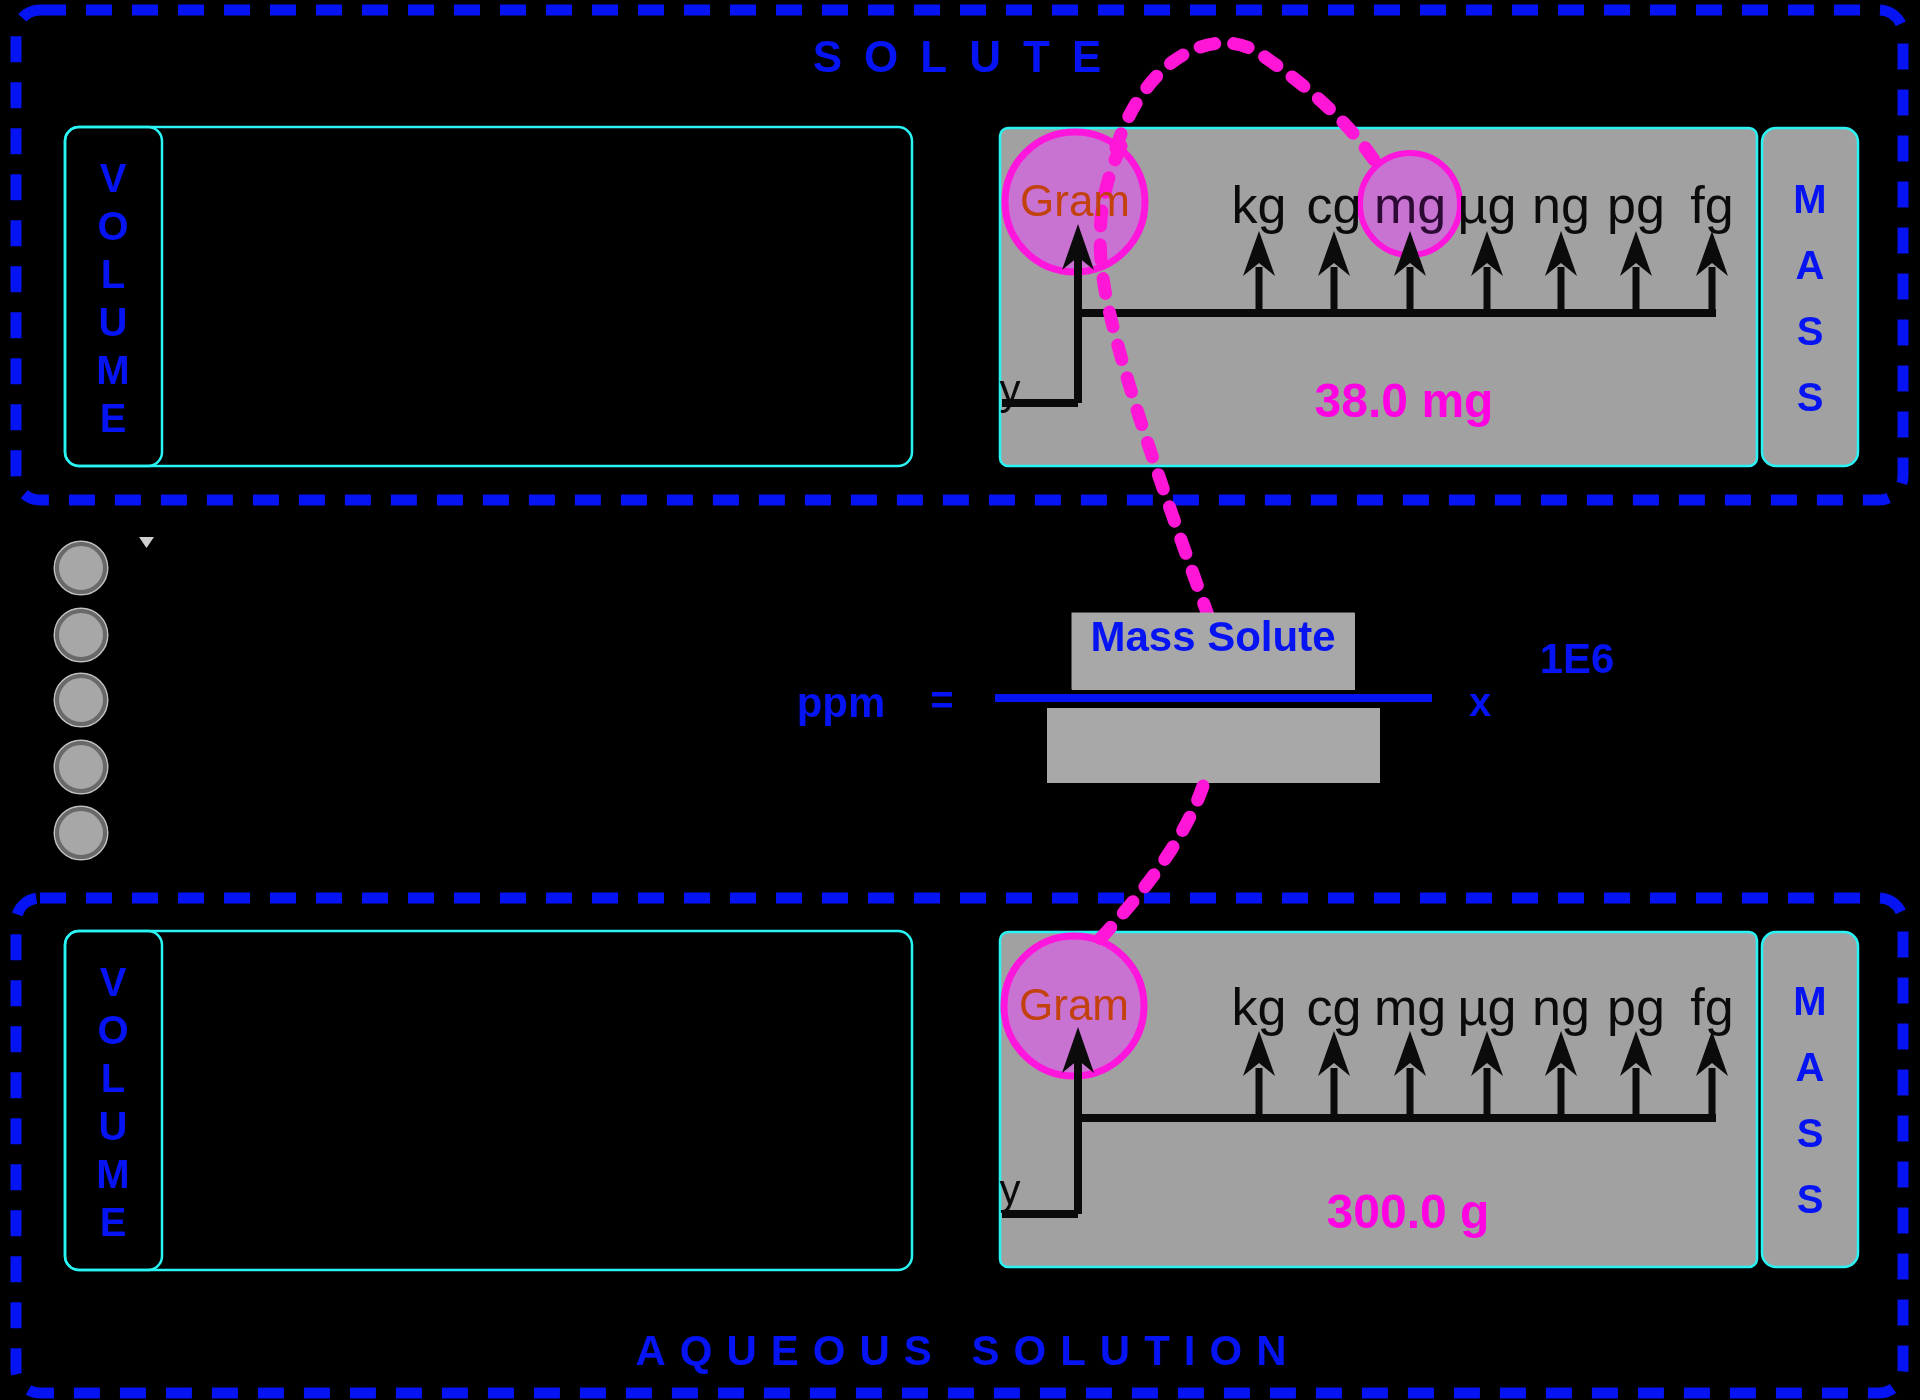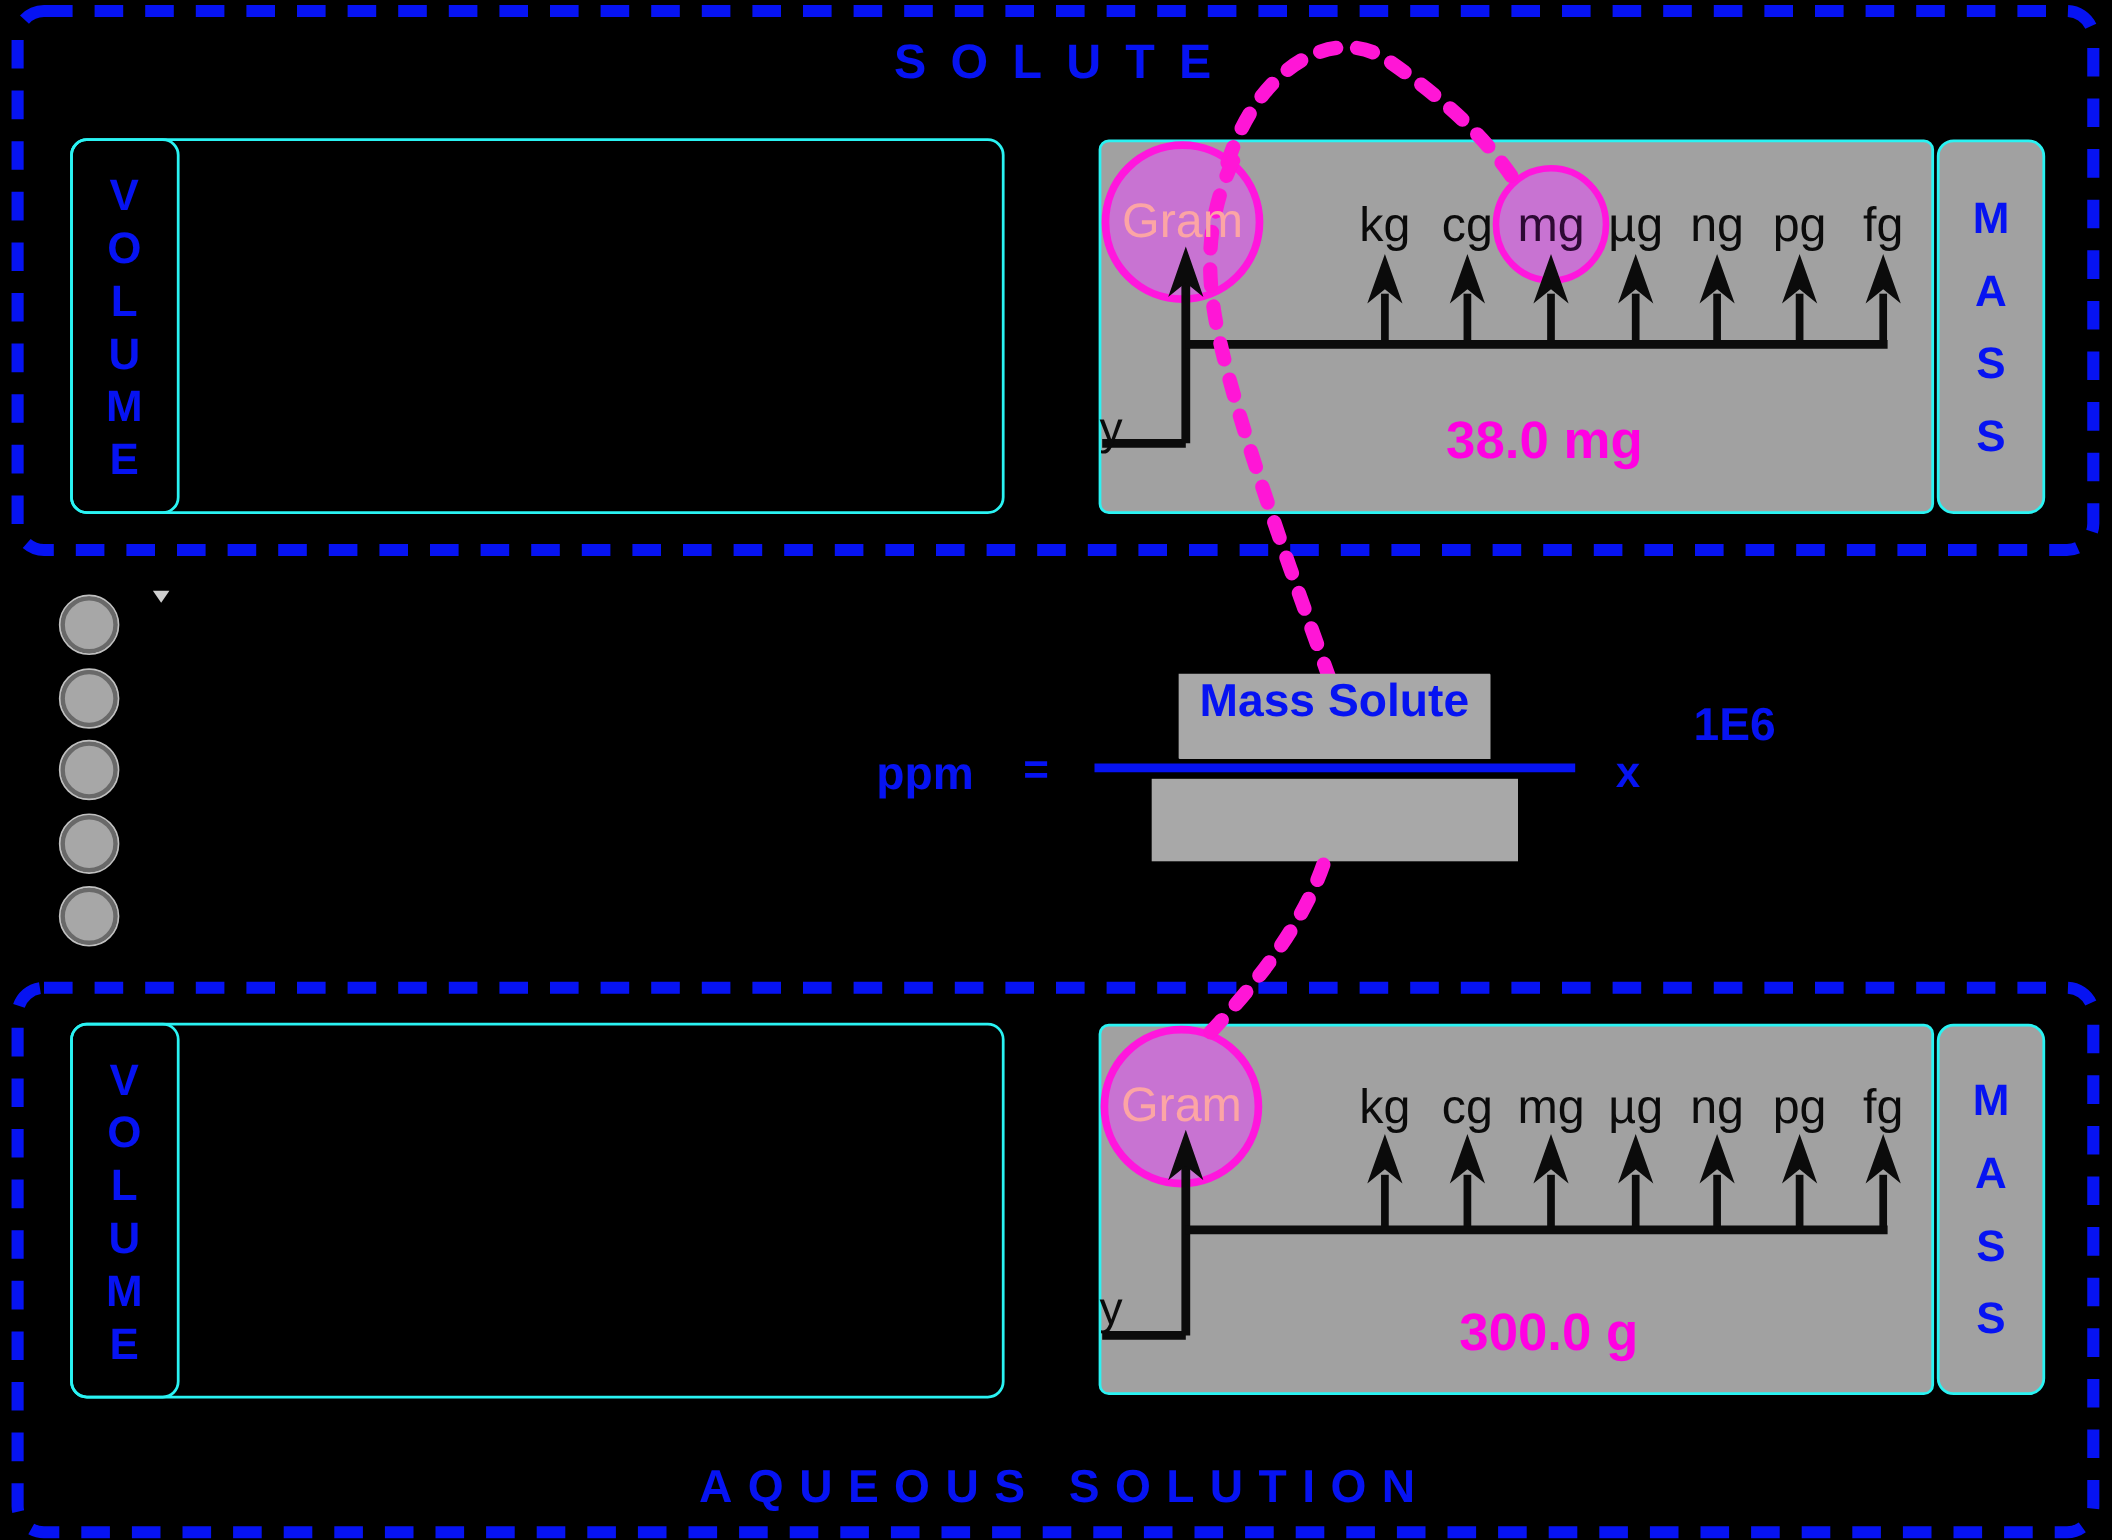--- a/index.html
+++ b/index.html
@@ -8,22 +8,22 @@
   #overlay{position:absolute;left:0;top:0;}
   .txt{position:absolute;transform:translate(-50%,-50%);white-space:nowrap;line-height:1;}
   .blue{color:#0613f2;font-weight:bold;}
   .title{font-size:44px;letter-spacing:22px;}
   .title2{font-size:42px;letter-spacing:14px;}
   .stack{display:flex;flex-direction:column;align-items:center;font-weight:bold;color:#0613f2;
          font-size:40px;}
   .stack span{display:block;line-height:1;}
   .gap8 span{margin:4px 0;}
   .gap24 span{margin:13px 0;}
-  .gram{font-size:44px;color:#fca5a5;}
-  .unit{font-size:44px;color:#0b0b0b;}
+  .gram{font-size:44px;color:#c2410c;}
+  .unit{font-size:52px;color:#0b0b0b;}
   .unit-hl{color:#2d0a34;}
   .massval{font-size:48px;font-weight:bold;color:#ff00e2;}
   .frag{font-size:42px;color:#0b0b0b;}
   .f-lhs{font-size:42px;}
   .f-op{font-size:40px;}
   .f-box{position:absolute;transform:translate(-50%,-50%);background:#a8a8a8;
          display:flex;align-items:flex-start;justify-content:center;}
   .f-box .inner{font-size:42px;font-weight:bold;color:#0613f2;white-space:nowrap;}
 </style>
 </head>

